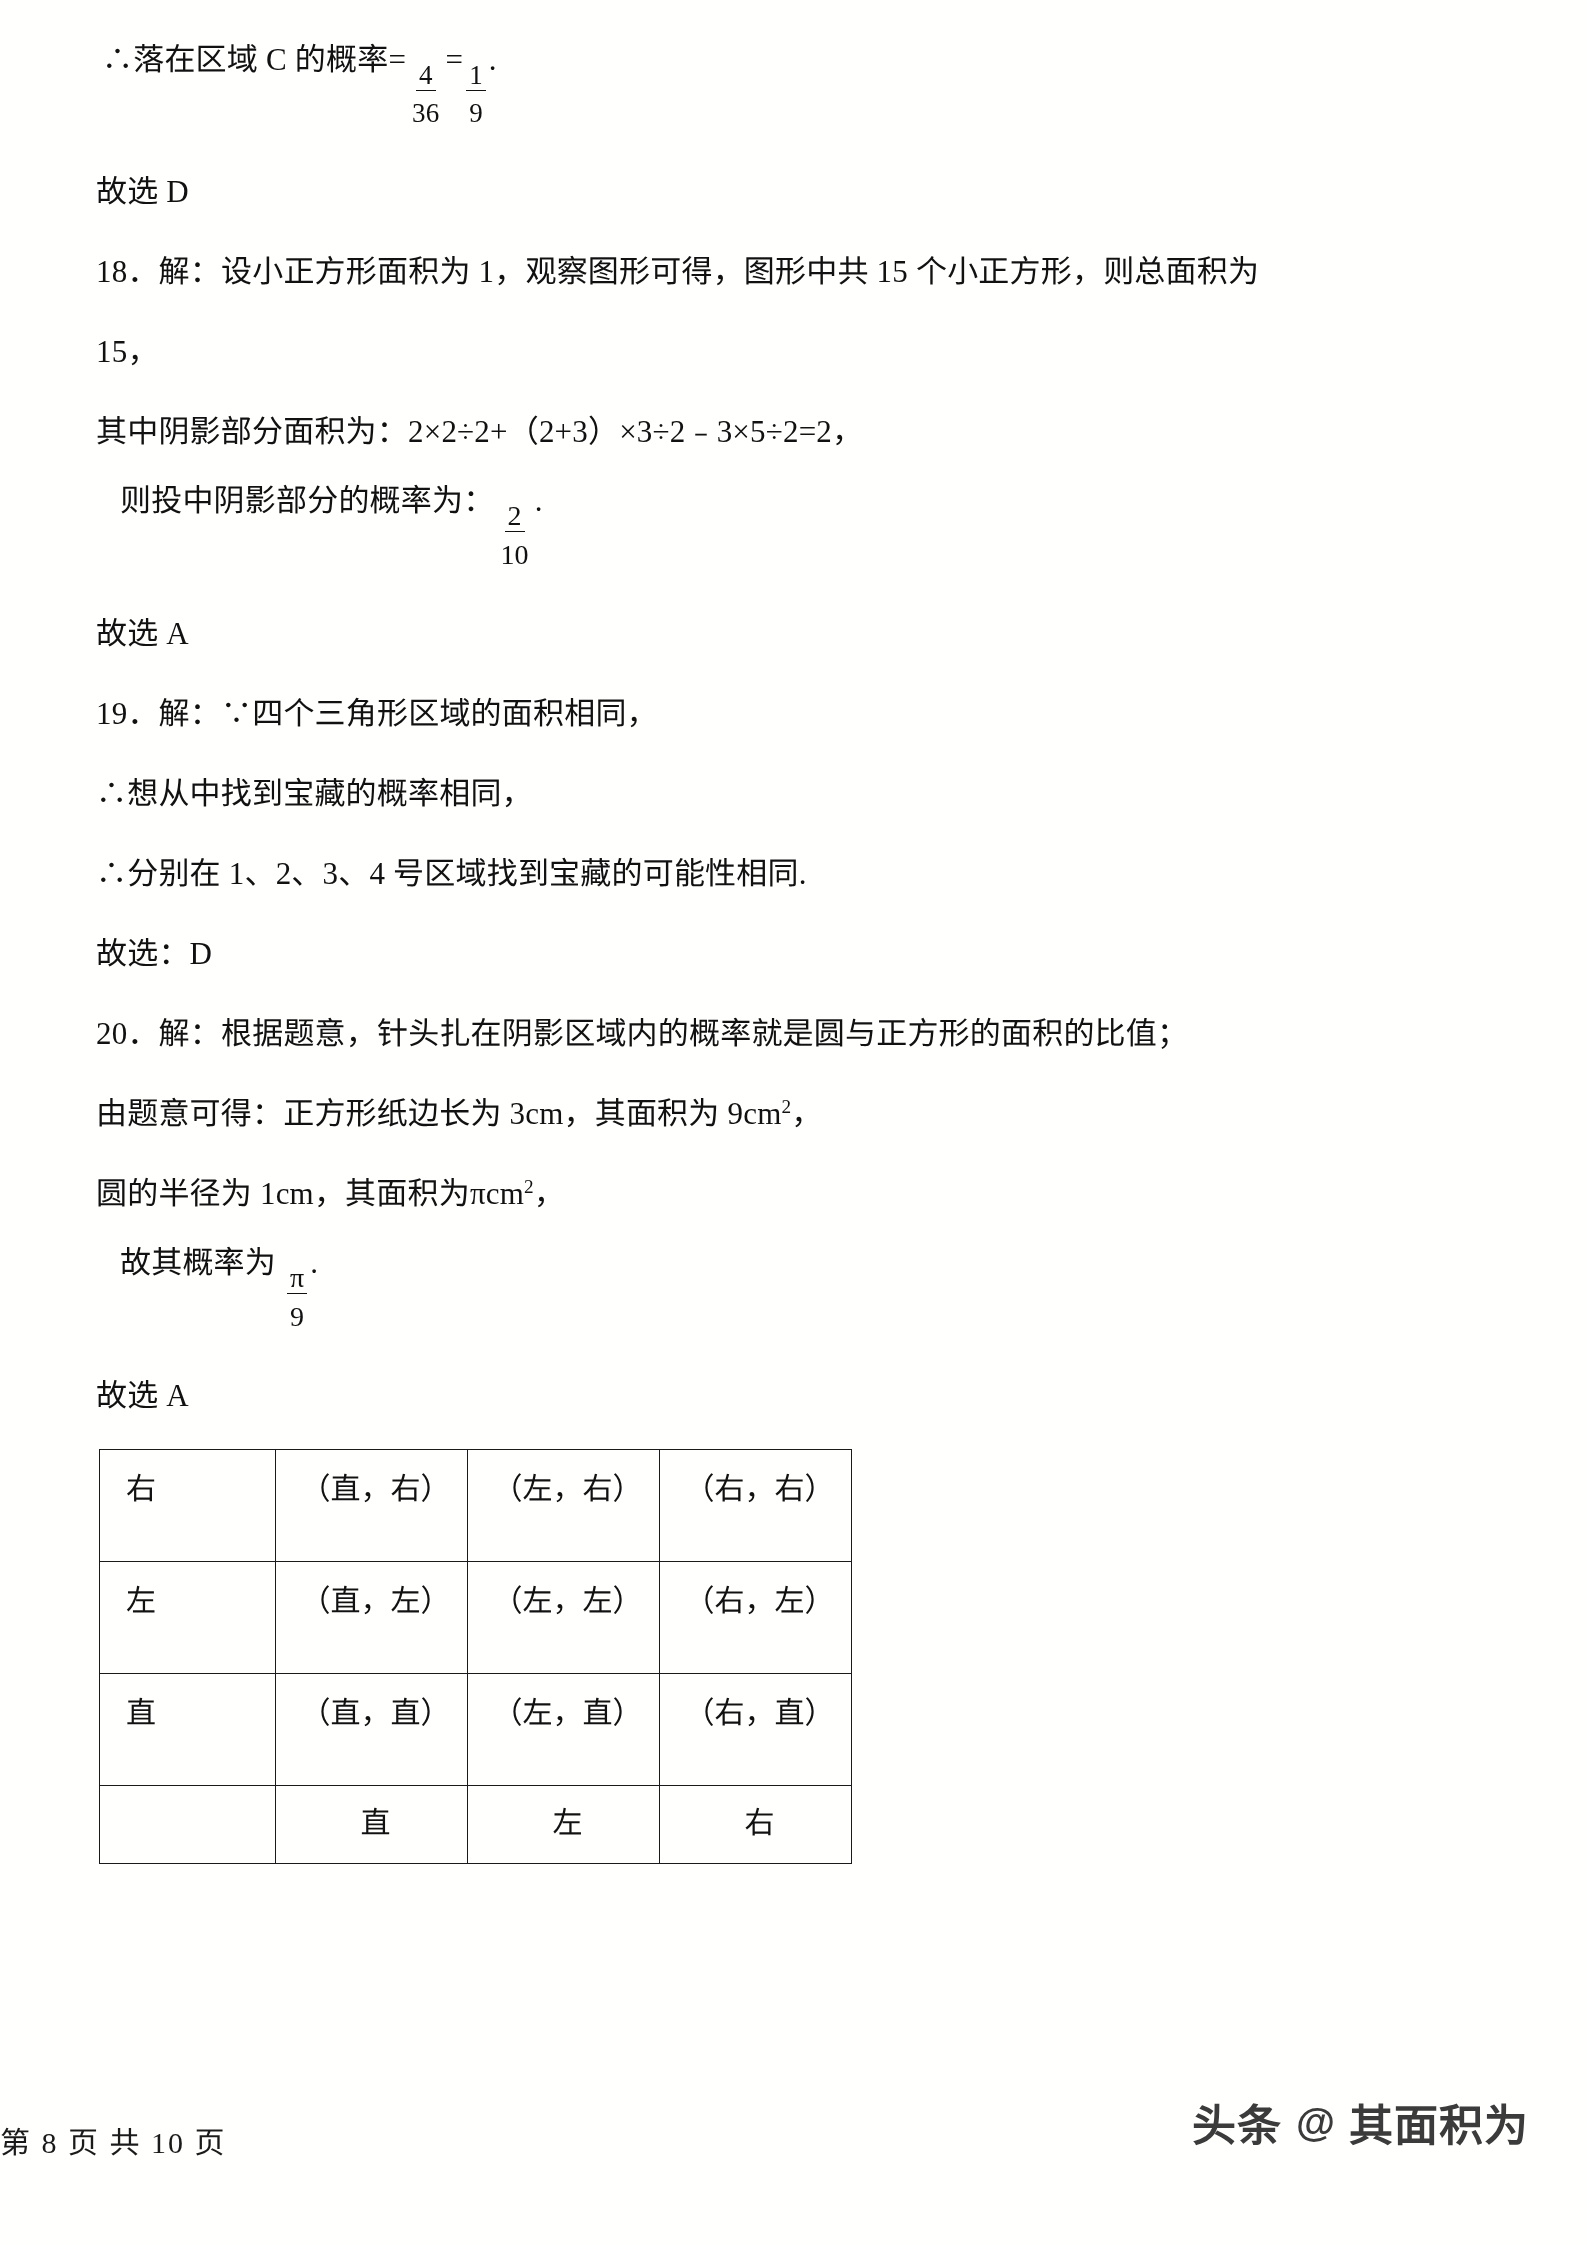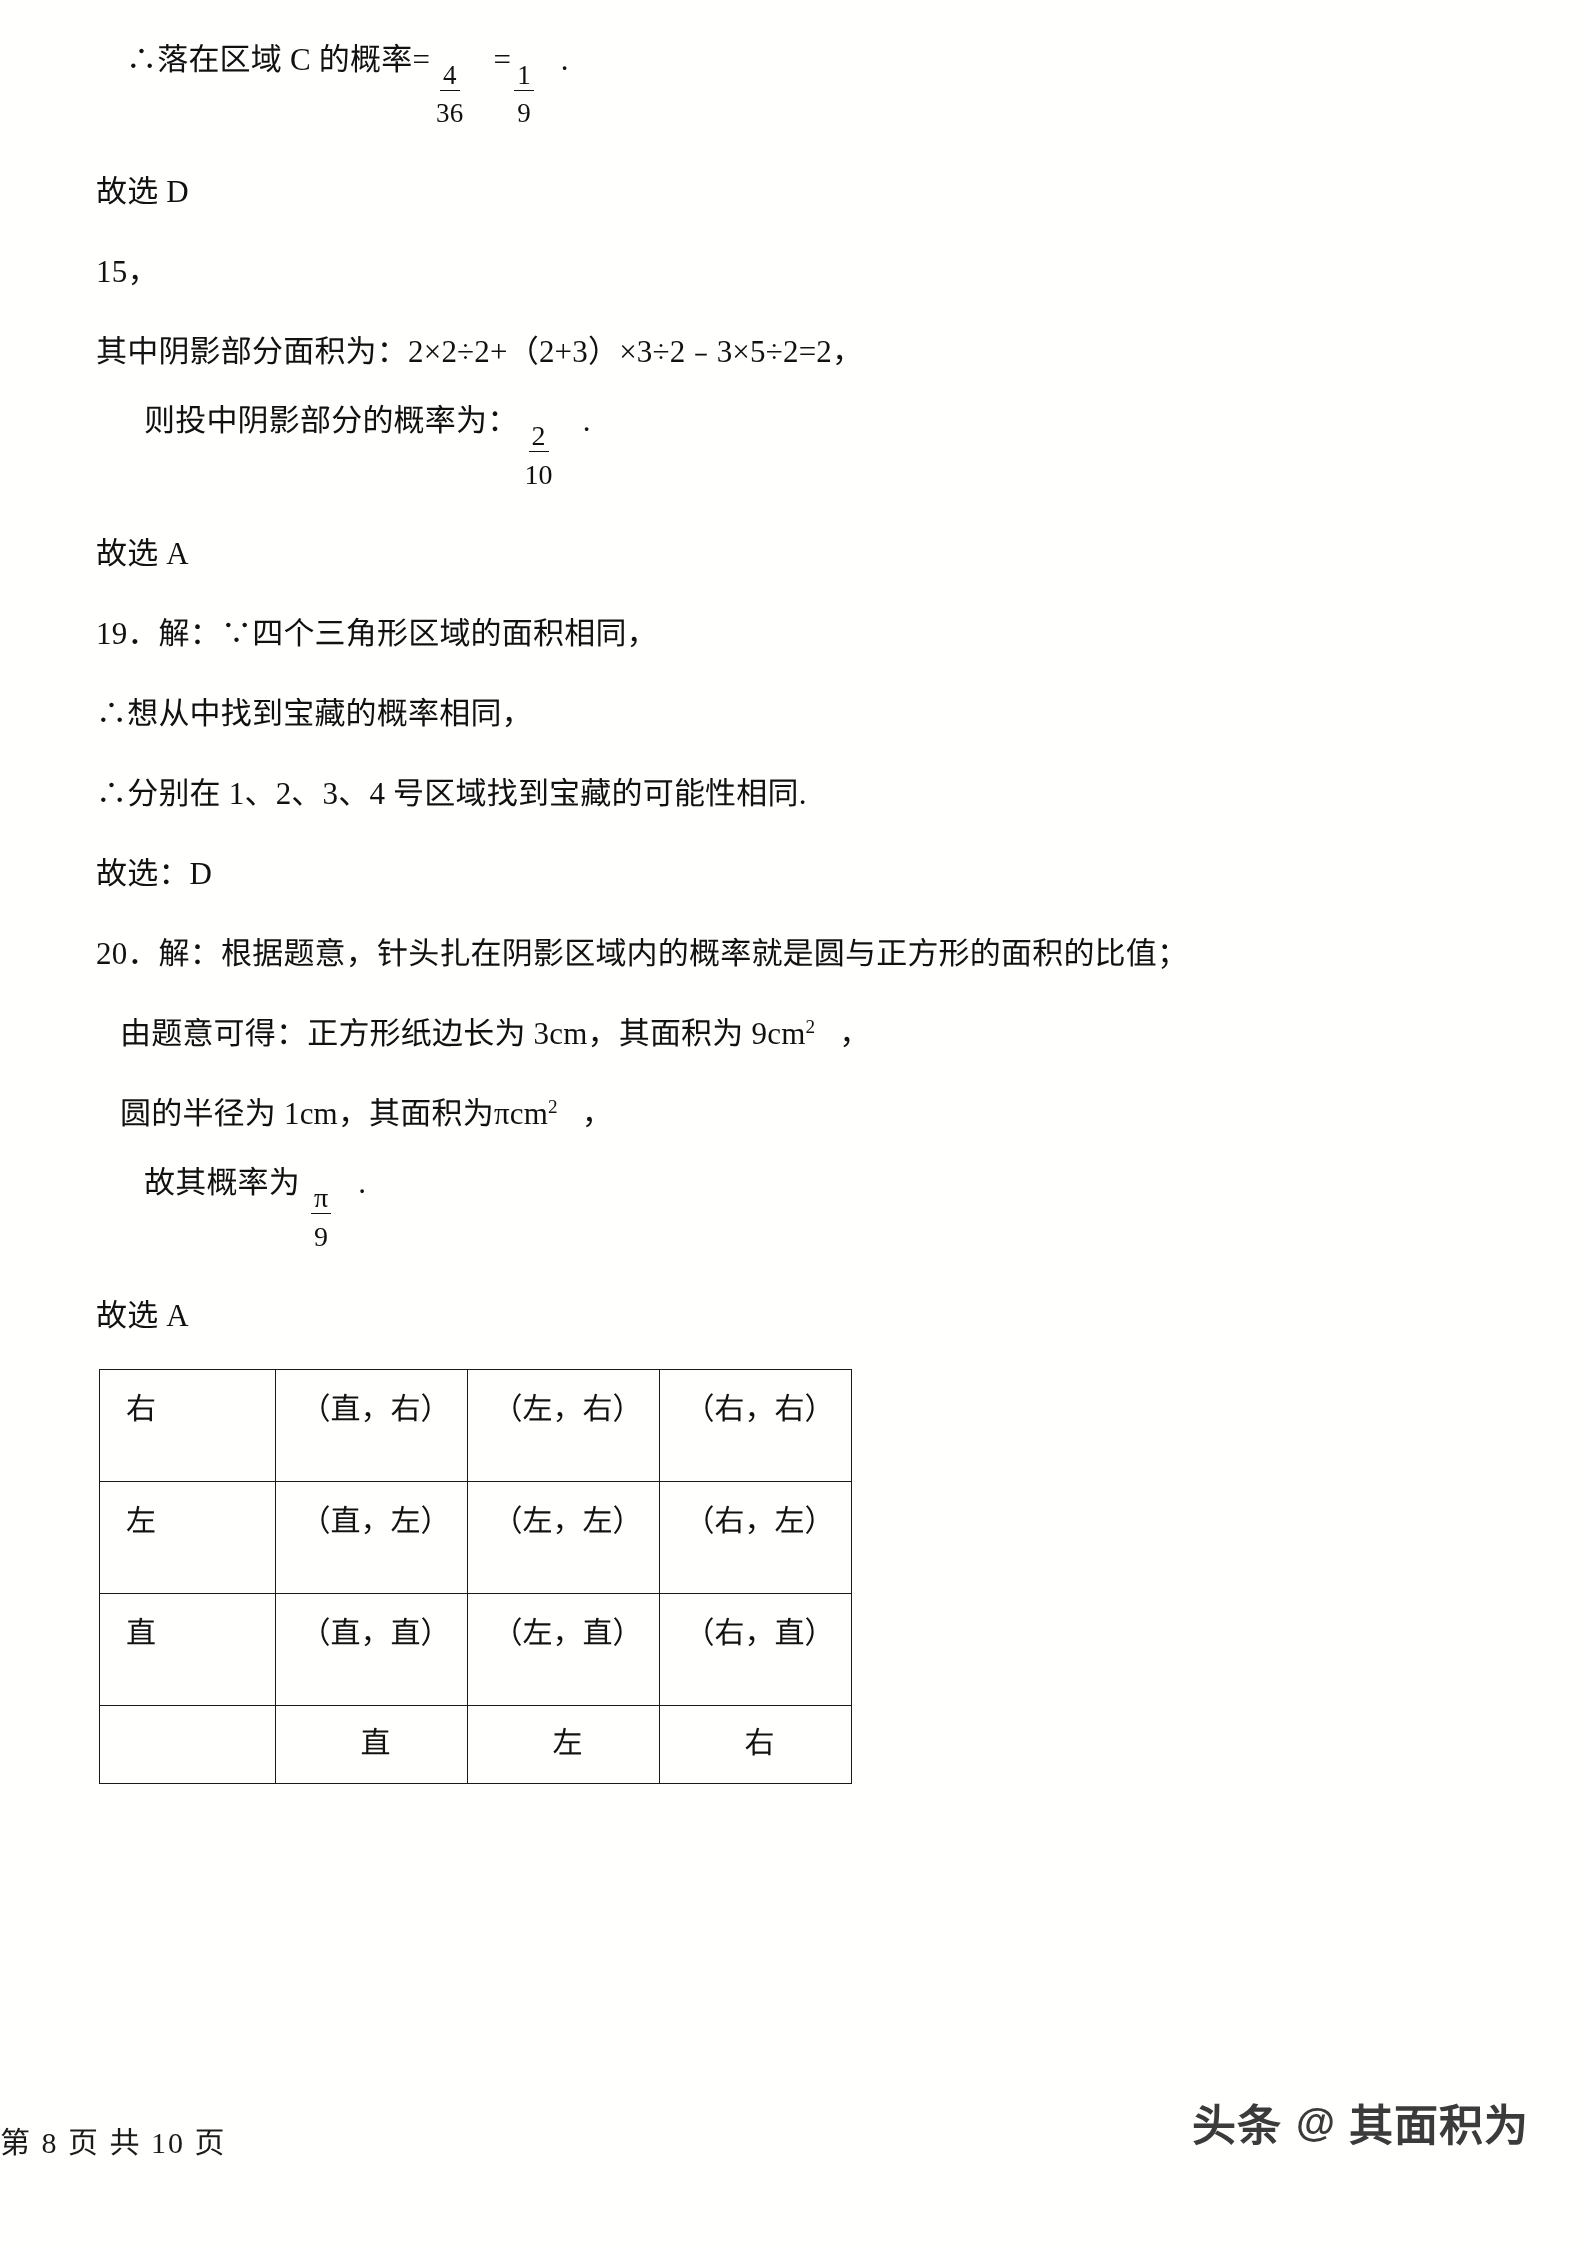--- a/index.html
+++ b/index.html
@@ -43,21 +43,21 @@
     min-height: 42px;
   }
   .para.tall {
     min-height: 62px;
     align-items: flex-end;
   }
   .indent-0 { padding-left: 0; }
   .indent-1 { padding-left: 6px; }
   .indent-2 { padding-left: 24px; }
 
-  .txt { display: inline-block; margin-left: 24px; }
+  .txt { display: inline-block; }
 
   
   .frac {
     display: inline-flex;
     flex-direction: column;
     align-items: center;
     justify-content: flex-end;
     vertical-align: -0.50em;
     margin: 0 3px;
     line-height: 1;
@@ -157,20 +157,23 @@
             <span class="num">1</span>
             <span class="den">9</span>
           </span><span class="txt">.</span>
       </span>
     </div>
 
     <div class="para indent-0">
       <span class="line">故选 D</span>
     </div>
 
+    <div class="para indent-0">
+      <span class="line">18．解：设小正方形面积为 1，观察图形可得，图形中共 15 个小正方形，则总面积为</span>
+    </div>
 
     <div class="para indent-0">
       <span class="line">15，</span>
     </div>
 
     <div class="para indent-0">
       <span class="line">其中阴影部分面积为：2×2÷2+（2+3）×3÷2﹣3×5÷2=2，</span>
     </div>
 
     <div class="para tall indent-2">

